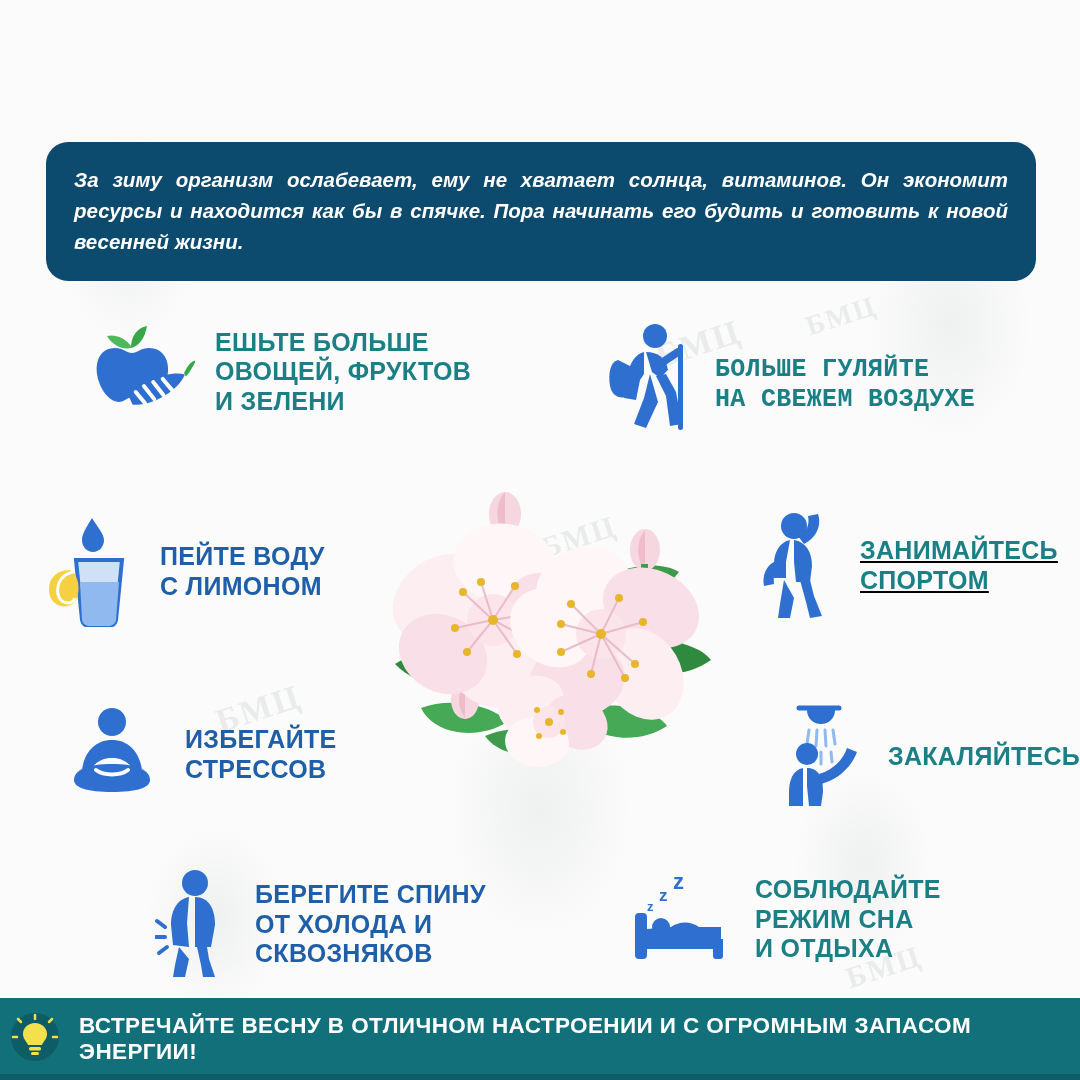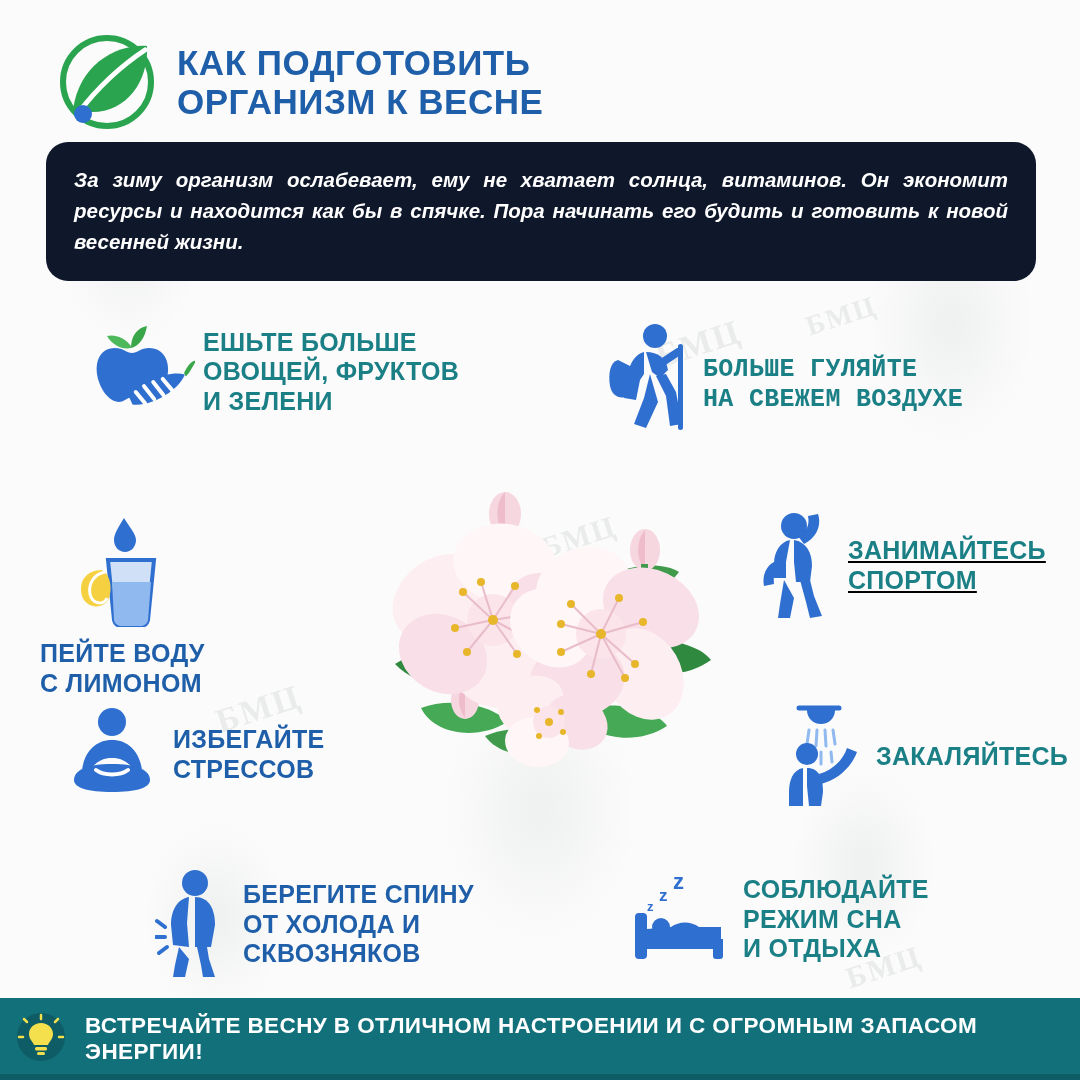--- a/index.html
+++ b/index.html
@@ -54,55 +54,55 @@
     letter-spacing: 0.5px;
     text-transform: uppercase;
     white-space: pre-line;
   }
 
   
   .intro {
     position: absolute;
     top: 142px; left: 46px;
     width: 990px;
-    background: #0f172a;
+    background: #0c4a6e;
     border-radius: 22px;
     padding: 22px 28px 24px 28px;
     color: #ffffff;
     font-style: italic;
     font-weight: bold;
     font-size: 20.5px;
     line-height: 1.52;
     text-align: justify;
     z-index: 4;
   }
 
   
   .tip {
     position: absolute;
     display: flex;
     align-items: center;
-    gap: 8px;
+    gap: 20px;
     z-index: 3;
   }
   .tip .icon { flex: 0 0 auto; display: block; }
   .tip .label {
     font-weight: bold;
     font-size: 25px;
     line-height: 1.18;
     text-transform: uppercase;
     white-space: pre-line;
     letter-spacing: 0.3px;
   }
   .teal  .label { color: #1b7f86; }
   .blue  .label { color: #1f5fa9; }
 
   .t1 { top: 320px; left: 85px; }
   .t2 { top: 322px; left: 600px; font-family: Liberation Mono, monospace; }
-  .t3 { top: 512px; left: 40px; flex-direction: column; }
+  .t3 { top: 512px; left: 40px; }
   .t4 { top: 506px; left: 760px; text-decoration: underline; }
   .t5 { top: 700px; left: 60px; }
   .t6 { top: 700px; left: 763px; }
   .t7 { top: 865px; left: 155px; }
   .t8 { top: 865px; left: 625px; }
 
   
   .flower {
     position: absolute;
     left: 355px; top: 468px;
@@ -111,21 +111,21 @@
   }
 
   
   .footer {
     position: absolute;
     left: 0; bottom: 0;
     width: 1080px; height: 82px;
     background: #12707a;
     display: flex; align-items: center;
     gap: 18px;
-    padding-left: 15px;
+    padding-left: 9px;
     z-index: 6;
   }
   .footer .f-text {
     color: #ffffff;
     font-weight: bold;
     font-size: 22.5px;
     letter-spacing: 0.4px;
     text-transform: uppercase;
   }
   .footer-strip-bottom {
@@ -140,32 +140,20 @@
 
   <div class="watermark"></div>
 
   <div class="wm-text" style="left:655px; top:325px; font-size:34px;">БМЦ</div>
   <div class="wm-text" style="left:805px; top:300px; font-size:28px;">БМЦ</div>
   <div class="wm-text" style="left:540px; top:520px; font-size:30px;">БМЦ</div>
   <div class="wm-text" style="left:215px; top:690px; font-size:34px;">БМЦ</div>
   <div class="wm-text" style="left:845px; top:950px; font-size:30px;">БМЦ</div>
   <div class="wm-text" style="left:120px; top:180px; font-size:26px;">БМЦ</div>
 
-  <div class="header">
-    <div class="logo-wrap">
-      <svg width="104" height="104" viewBox="0 0 104 104">
-        <circle cx="52" cy="52" r="44" fill="none" stroke="#2aa44f" stroke-width="6"></circle>
-        <path d="M18 80 C 24 34, 62 14, 92 16 C 94 52, 70 84, 34 82 Z" fill="#2aa44f"></path>
-        <path d="M24 82 C 44 56, 66 36, 90 20" stroke="#ffffff" stroke-width="5" fill="none" stroke-linecap="round"></path>
-        <circle cx="28" cy="84" r="9" fill="#2f6fd0"></circle>
-      </svg>
-    </div>
-    <div class="title">КАК ПОДГОТОВИТЬ
-ОРГАНИЗМ К ВЕСНЕ</div>
-  </div>
 
   <div class="intro">За зиму организм ослабевает, ему не хватает солнца, витаминов. Он экономит ресурсы и находится как бы в спячке. Пора начинать его будить и готовить к новой весенней жизни.</div>
 
   <div class="tip teal t1">
     <span class="icon">
       <svg width="110" height="100" viewBox="0 0 110 100">
         <path d="M30 28 C 14 28, 8 44, 14 62 C 19 77, 31 86, 40 80 C 46 76, 50 76, 56 80 C 65 86, 76 77, 81 62 C 87 44, 80 28, 64 28 C 56 28, 52 33, 47 33 C 42 33, 38 28, 30 28 Z" fill="#2f6fd0"></path>
         <path d="M46 28 C 46 16, 52 8, 62 6 C 60 18, 54 26, 46 28 Z" fill="#3aa64a"></path>
         <path d="M46 26 C 40 18, 30 14, 22 16 C 28 26, 38 30, 46 28 Z" fill="#4db95c"></path>
         <g transform="rotate(-24 75 70)">

